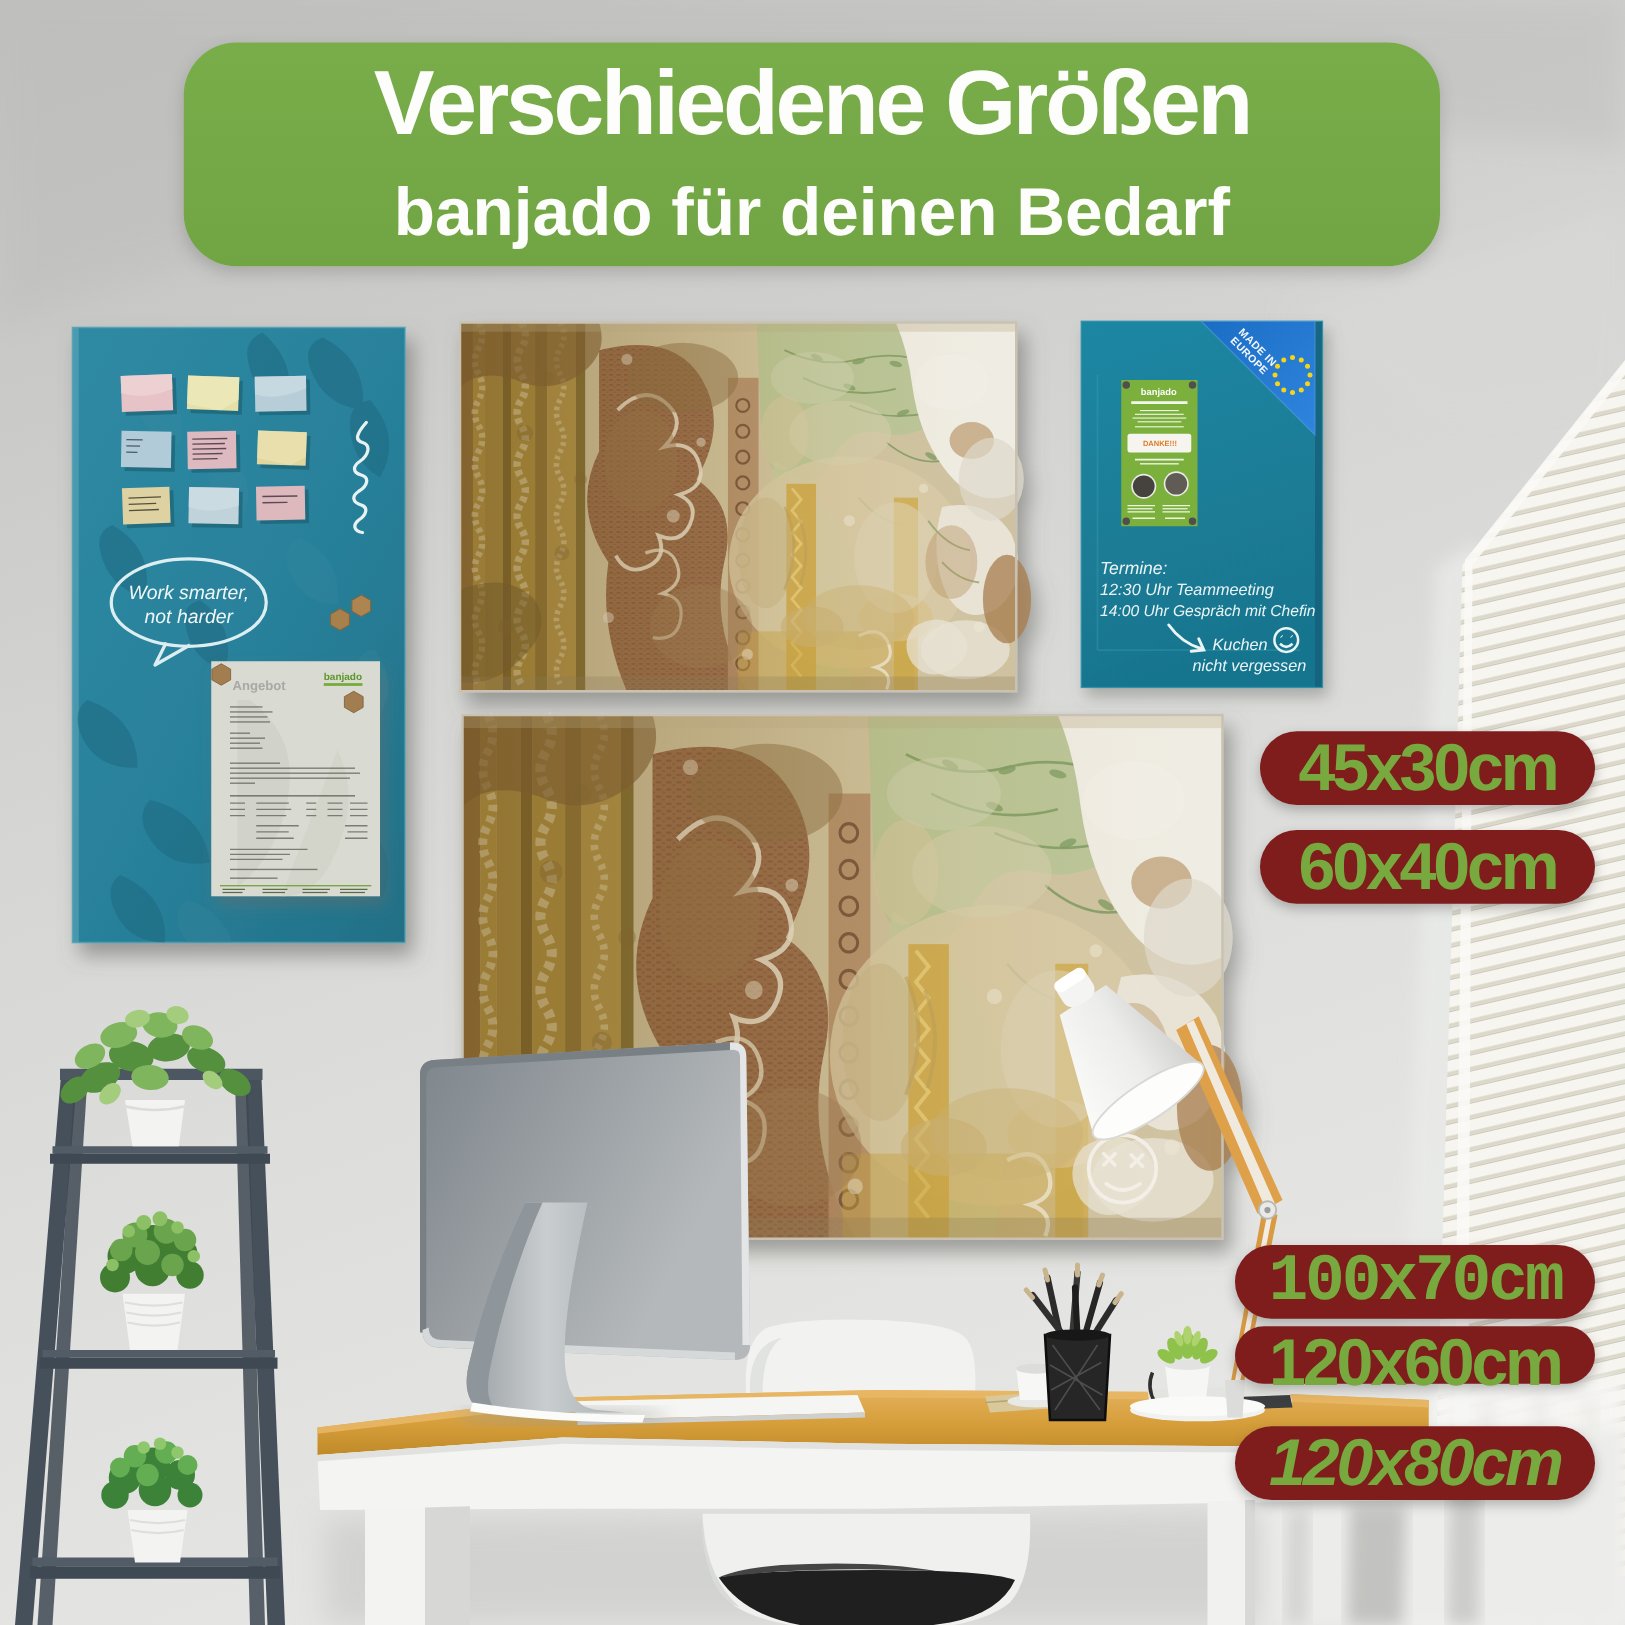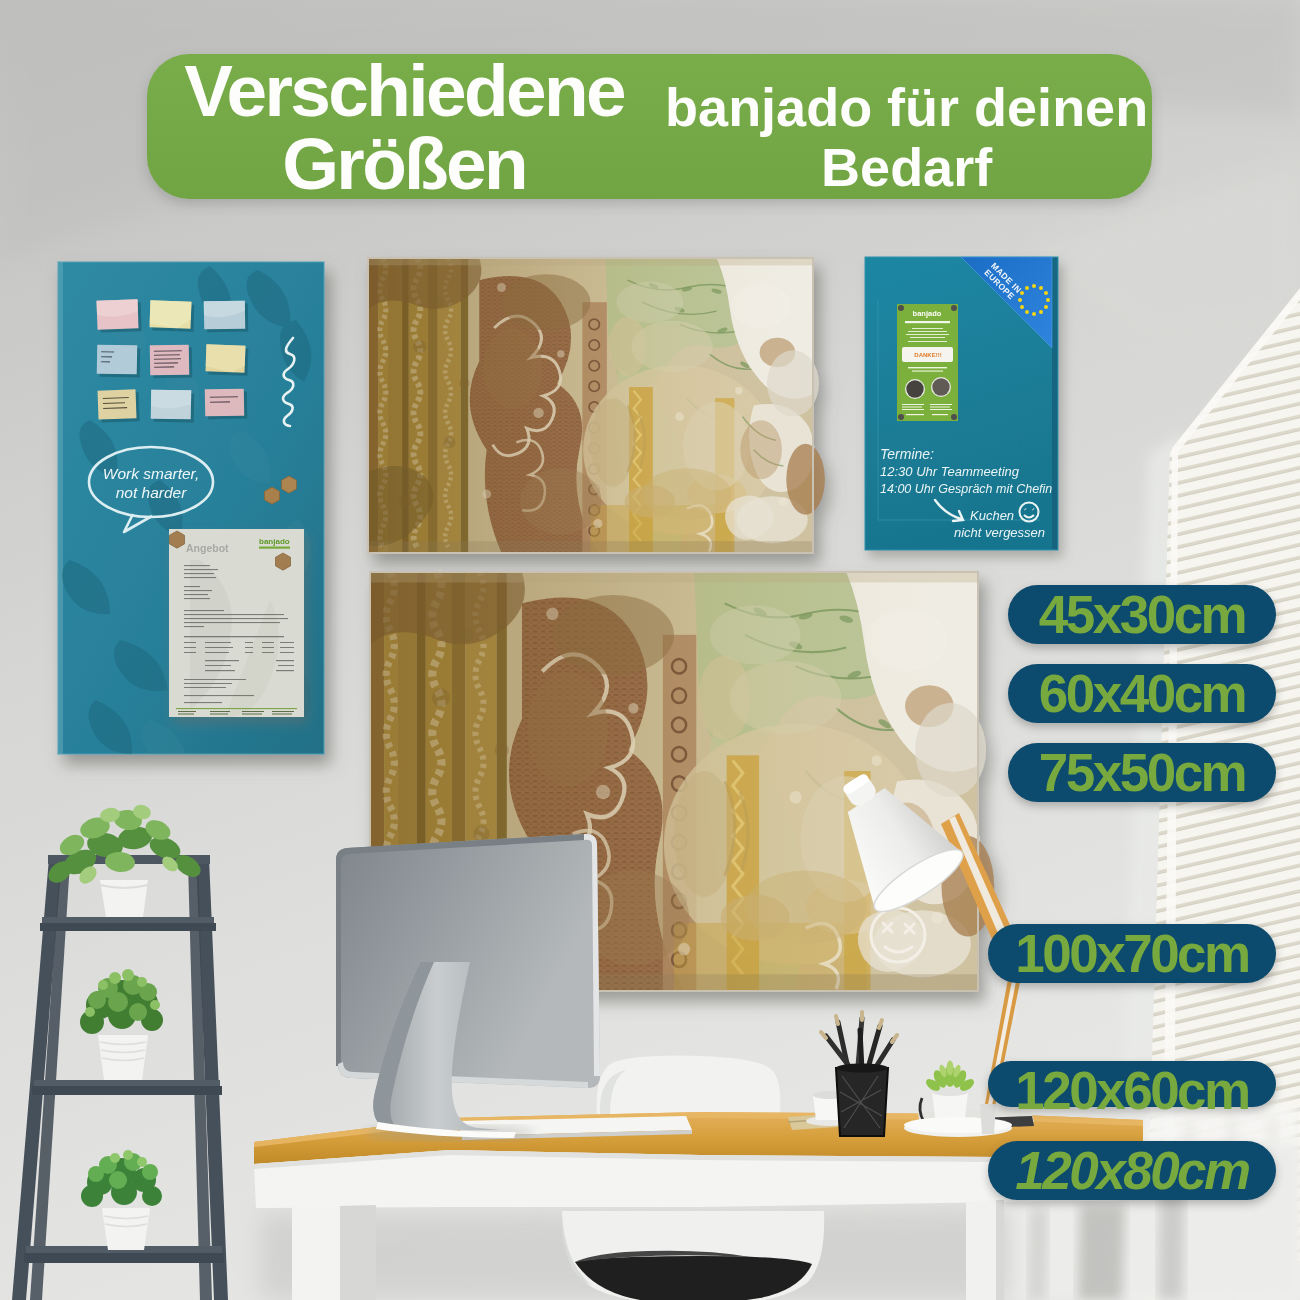--- a/index.html
+++ b/index.html
@@ -1,23 +1,23 @@
 <!DOCTYPE html>
 <html lang="de"><head>
 <meta charset="utf-8">
 <title>Verschiedene Größen</title>
 <style>
   html,body{margin:0;padding:0;}
   body{font-family:"Liberation Sans", sans-serif;}
   .stage{position:relative;width:1300px;height:1300px;overflow:hidden;background:#d2d2d0;}
   .stage svg{position:absolute;left:0;top:0;}
-  .banner{position:absolute;left:147px;top:34px;width:1005px;height:145px;background:linear-gradient(180deg,#79ad4a,#71a443);border-radius:42px;display:flex;flex-direction:row;align-items:center;justify-content:center;color:#fdfdfb;text-align:center;box-shadow:0 5px 12px rgba(80,80,80,0.25);margin-top:20px;}
+  .banner{position:absolute;left:147px;top:34px;width:1005px;height:179px;background:linear-gradient(180deg,#79ad4a,#71a443);border-radius:42px;display:flex;flex-direction:column;align-items:center;justify-content:center;color:#fdfdfb;text-align:center;box-shadow:0 5px 12px rgba(80,80,80,0.25);}
   .t1{font-size:73px;font-weight:bold;line-height:1.0;letter-spacing:-2.6px;}
   .t2{font-size:54px;font-weight:bold;line-height:1.1;margin-top:22px;}
-  .pill{position:absolute;background:#0c4a6e;border-radius:30px;color:#77a93f;font-weight:bold;font-size:53px;letter-spacing:-2.5px;text-align:center;box-shadow:0 4px 9px rgba(70,70,70,0.35);}
+  .pill{position:absolute;background:#7f1d1d;border-radius:30px;color:#77a93f;font-weight:bold;font-size:53px;letter-spacing:-2.5px;text-align:center;box-shadow:0 4px 9px rgba(70,70,70,0.35);}
 </style>
 </head>
 <body>
 <div class="stage">
 <svg width="1300" height="1300" viewBox="0 0 1300 1300">
 <defs>
   <linearGradient id="wallg" x1="0" y1="0" x2="0.35" y2="1">
     <stop offset="0" stop-color="#bfbfbd"></stop>
     <stop offset="0.45" stop-color="#d5d5d3"></stop>
     <stop offset="0.75" stop-color="#dfdfdd"></stop>
@@ -689,23 +689,22 @@
 
 <div class="banner">
   <div class="t1">Verschiedene Größen</div>
   <div class="t2">banjado für deinen Bedarf</div>
 </div>
 
 <div class="pill" style="left:1008px;top:585px;width:268px;height:59px;line-height:59px;">45x30cm</div>
 
 <div class="pill" style="left:1008px;top:664px;width:268px;height:59px;line-height:59px;">60x40cm</div>
 
-<div class="pill" style="left:1008px;top:743px;width:268px;height:59px;line-height:59px;">75x50cm</div>
-
-
-
-<div class="pill" style="left:988px;top:924px;width:288px;height:59px;line-height:59px;">100x70cm</div>
+
+
+
+<div class="pill" style="left:988px;top:996px;width:288px;height:59px;line-height:59px;font-family:Liberation Mono, monospace;">100x70cm</div>
 
 <div class="pill" style="left:988px;top:1061px;width:288px;height:46px;line-height:59px;">120x60cm</div>
 
 <div class="pill" style="left:988px;top:1141px;width:288px;height:59px;line-height:59px;font-style:italic;">120x80cm</div>
 
 </div>
 
 </body></html>

